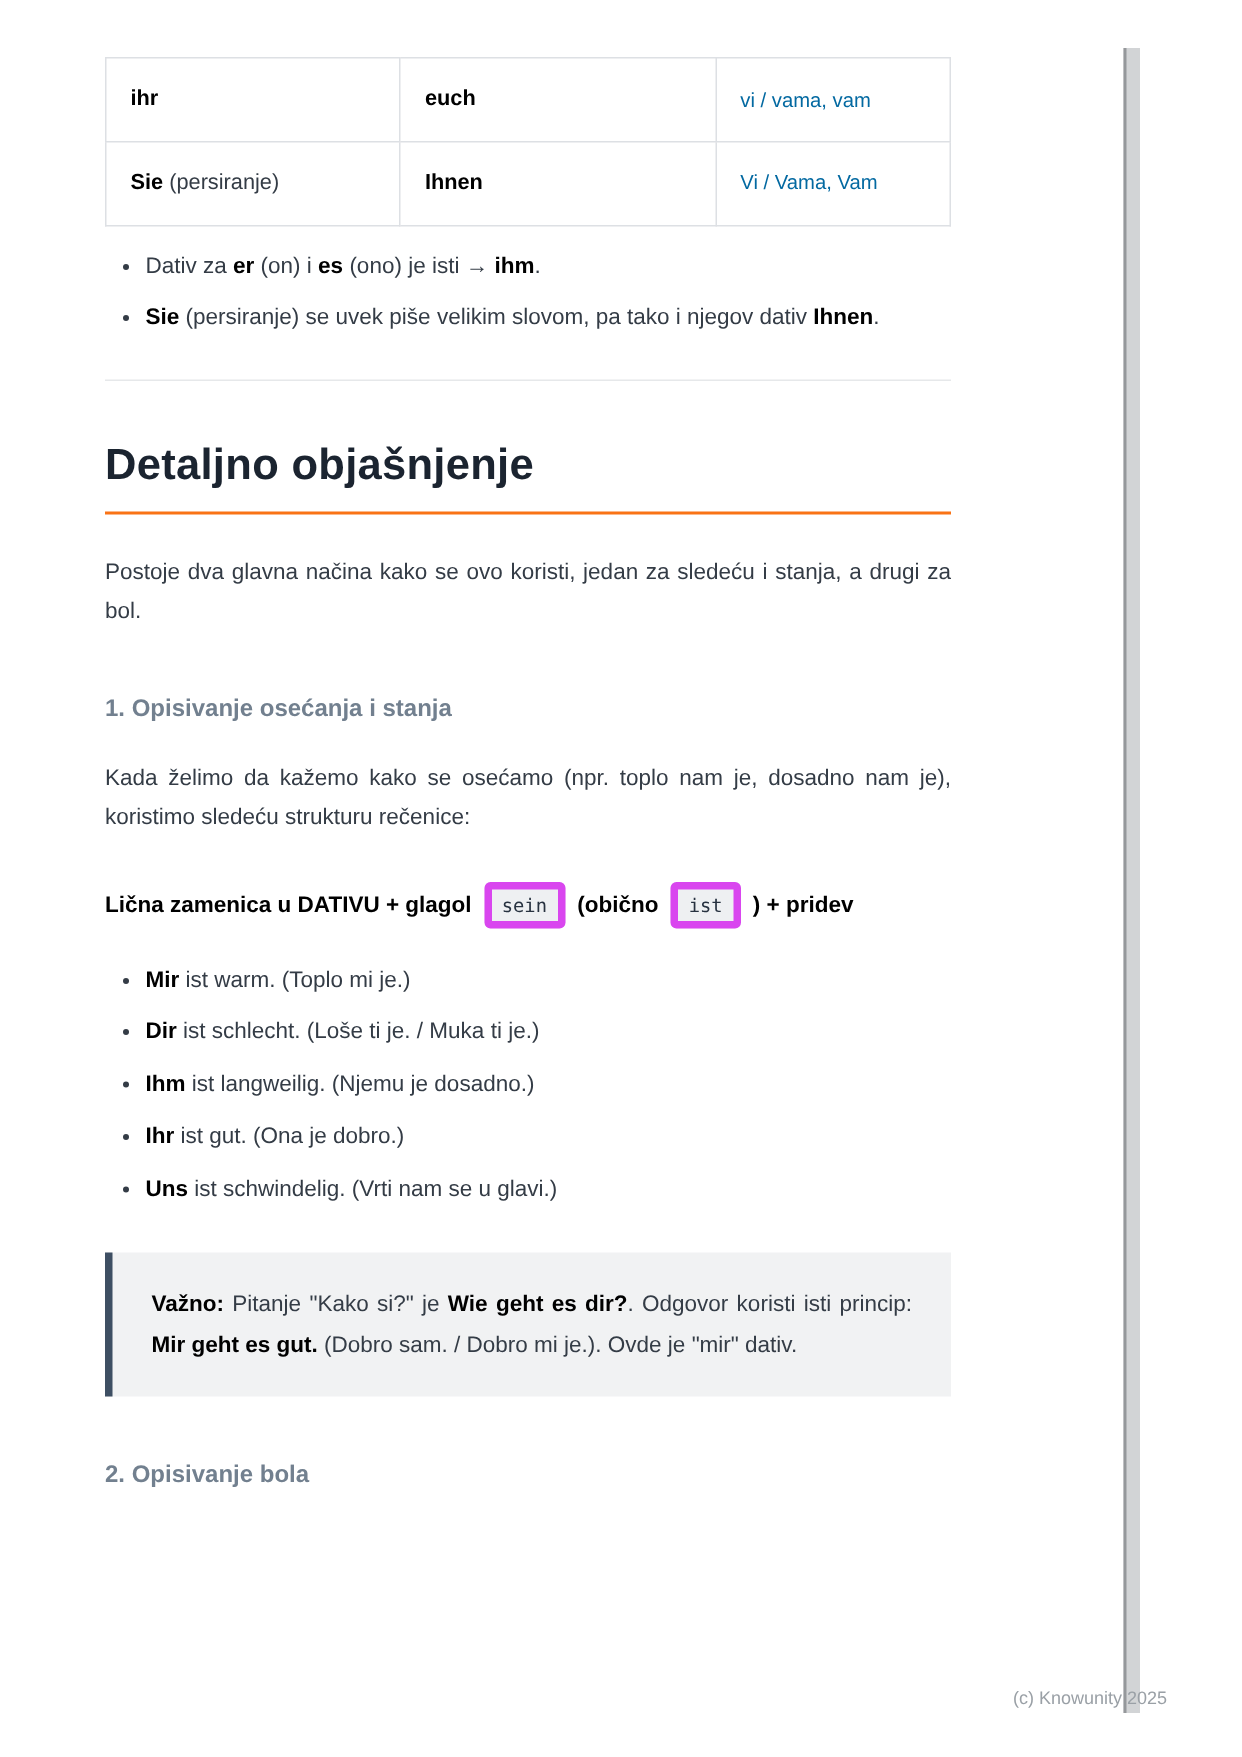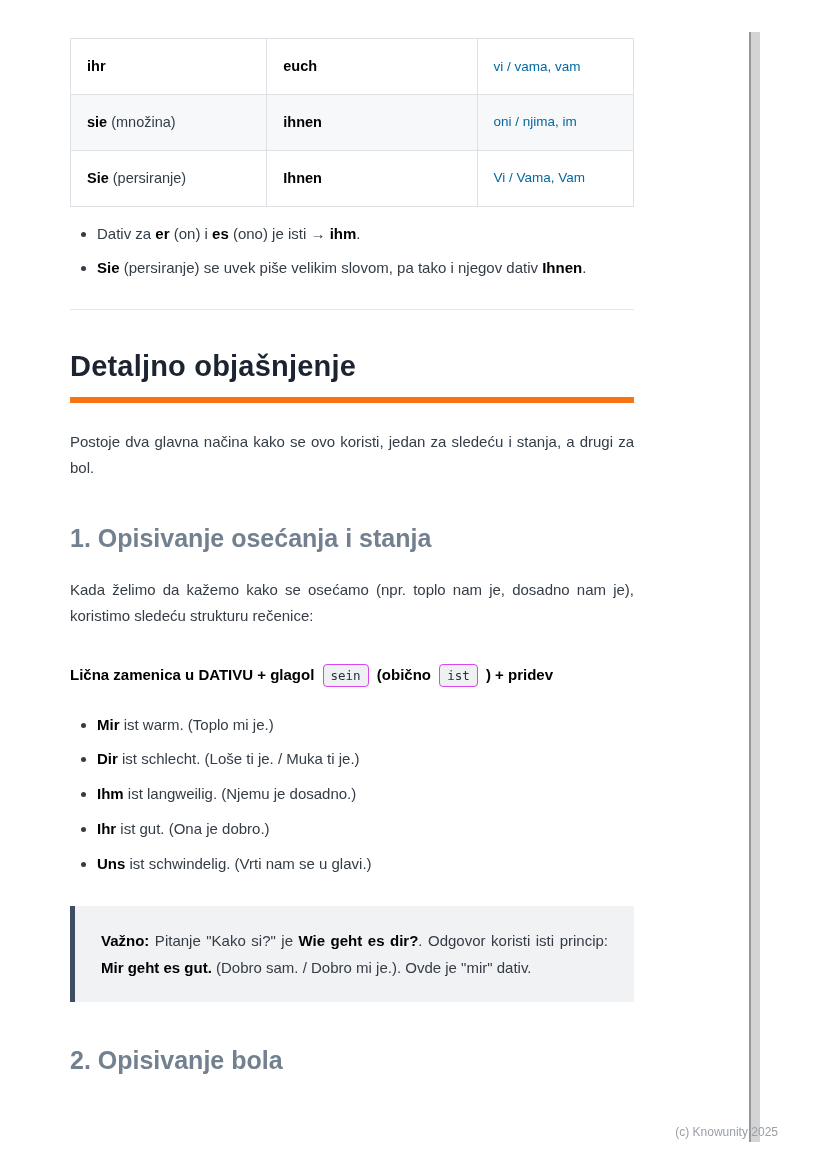--- a/index.html
+++ b/index.html
@@ -38,37 +38,37 @@
   
   p { font-size: 15px; line-height: 1.7; margin: 18px 0; }
   .italic { font-style: italic; margin-top: 36px; }
   .justify { text-align: justify; }
   ul { list-style: disc; padding-left: 27px; margin: 16px 0 30px; }
   li { font-size: 15px; line-height: 1.45; margin: 13px 0; }
   hr.rule { border: none; border-top: 1px solid #e6e8ea; margin: 30px 0 0; }
   h1.sec {
     font-size: 29px; font-weight: 700;
     color: #1b2430;
-    border-bottom: 6px solid #f97316;
+    border-bottom: 2px solid #f97316;
     padding-bottom: 14px;
     margin: 40px 0 26px;
     letter-spacing: 0.2px;
   }
   h2.sub {
-    font-size: 25px; font-weight: 700;
+    font-size: 16px; font-weight: 700;
     color: #72808f;
     margin: 44px 0 24px;
   }
   .formula { font-weight: 700; margin: 34px 0 26px; }
   code.chip {
     font-family: "DejaVu Sans Mono", monospace;
     font-size: 12.5px;
     font-weight: 400;
     background: #eef0f2;
-    border: 1px solid #d946ef;
+    border: 5px solid #d946ef;
     border-radius: 4px;
     padding: 3px 7px;
     margin: 0 4px;
     color: #273240;
     white-space: nowrap;
   }
   .callout {
     background: #f1f2f3;
     border-left: 5px solid #3e4f63;
     padding: 21px 26px;
@@ -97,25 +97,20 @@
 <body>
 
 <div class="page">
 
   <table class="pron">
     <tbody>
       <tr>
         <td><strong>ihr</strong></td>
         <td><strong>euch</strong></td>
         <td><span>vi / vama, vam</span></td>
-      </tr>
-      <tr class="alt">
-        <td><strong>sie</strong><span> (množina)</span></td>
-        <td><strong>ihnen</strong></td>
-        <td><span>oni / njima, im</span></td>
       </tr>
       <tr>
         <td><strong>Sie</strong><span> (persiranje)</span></td>
         <td><strong>Ihnen</strong></td>
         <td><span>Vi / Vama, Vam</span></td>
       </tr>
     </tbody>
   </table>
 
 

